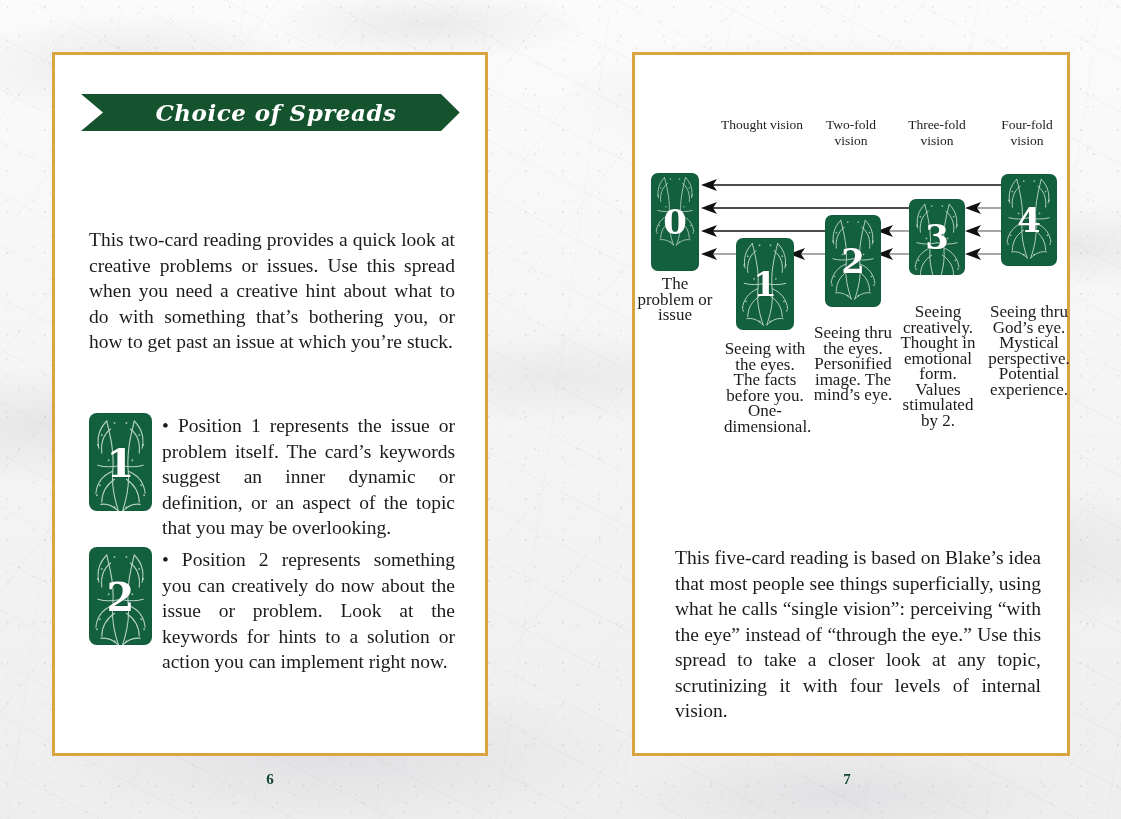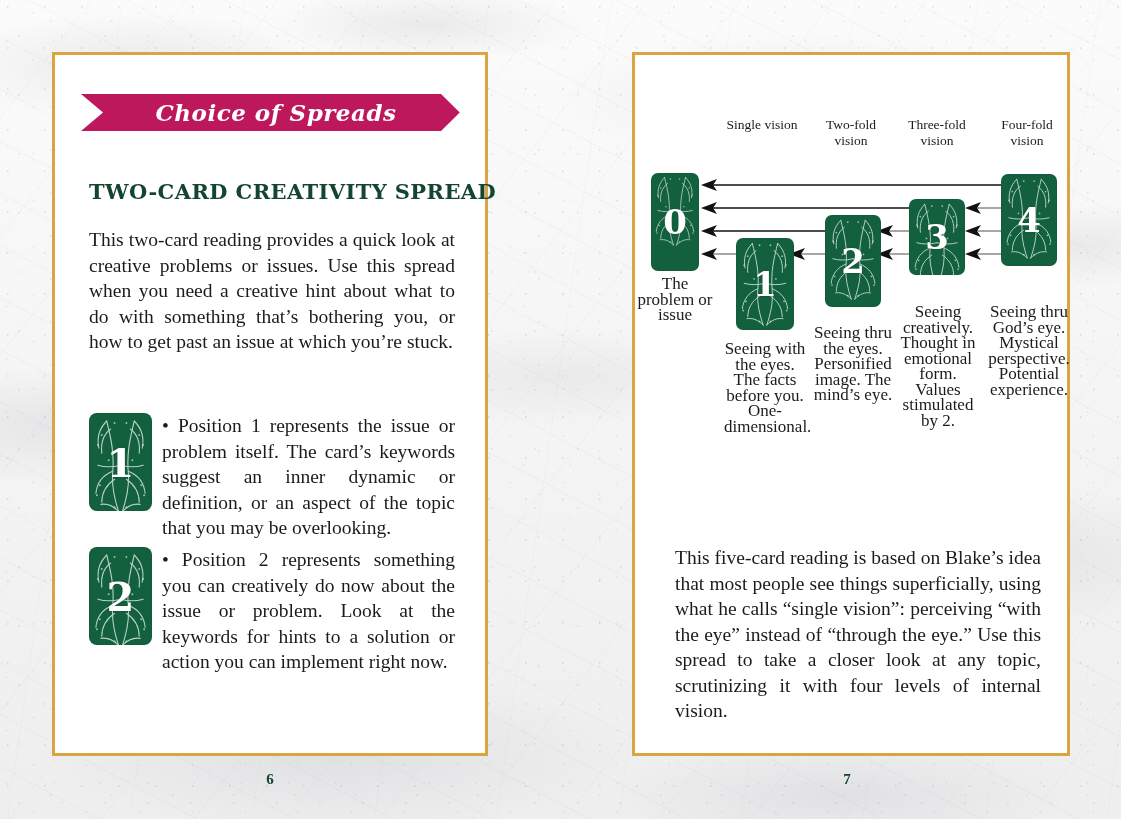--- a/index.html
+++ b/index.html
@@ -50,21 +50,21 @@
   .page-number{
     position:absolute;font-weight:bold;font-size:15px;color:#13452f;
     text-align:center;width:40px;
   }
   #pn-left{left:250px;top:771px;}
   #pn-right{left:827px;top:771px;}
 
   
   .banner{
     position:absolute;left:26px;top:39px;width:384px;height:37px;
-    background:#be185d;color:#ffffff;
+    background:#14532d;color:#ffffff;
     display:flex;align-items:center;justify-content:center;
     clip-path:polygon(0 0, 100% 0, 100% 100%, 0 100%, 22px 50%);
     text-align:right;
   }
   .banner-inner{
     position:absolute;inset:0;
     display:flex;align-items:center;justify-content:center;
     font-family:"DejaVu Serif", serif;
     font-style:italic;font-weight:bold;font-size:23px;
     letter-spacing:.5px;
@@ -180,21 +180,20 @@
   </defs>
 </svg>
 
 <div class="page" id="page-left">
 
   <div class="banner">
     <div class="banner-inner">Choice of Spreads</div>
     <div class="banner-notch-r"></div>
   </div>
 
-  <h2 class="section-head" id="head-left">TWO-CARD CREATIVITY SPREAD</h2>
 
   <p class="body" id="intro">This two-card reading provides a quick look at creative problems or issues. Use this spread when you need a creative hint about what to do with something that’s bothering you, or how to get past an issue at which you’re stuck.</p>
 
   <div class="bullet-row" id="bullet1">
     <div class="card bullet-card">
       <svg class="foliage" viewBox="0 0 64 102" preserveAspectRatio="none">
         <use href="#foliage-art" transform="translate(0,2) scale(1,1.02)"></use>
       </svg>
       <div class="num">1</div>
     </div>
@@ -211,21 +210,21 @@
     <div class="bullet-text">• Position 2 represents something you can creatively do now about the issue or problem. Look at the keywords for hints to a solution or action you can implement right now.</div>
   </div>
 </div>
 
 <div class="page-number" id="pn-left">6</div>
 
 <div class="page" id="page-right">
 
   <div id="diagram">
 
-    <div class="vis-label" style="left:84px;top:62px">Single vision</div>
+    <div class="vis-label" style="left:84px;top:62px">Thought vision</div>
     <div class="vis-label" style="left:173px;top:62px">Two-fold vision</div>
     <div class="vis-label" style="left:259px;top:62px">Three-fold vision</div>
     <div class="vis-label" style="left:349px;top:62px">Four-fold vision</div>
 
     <svg class="arrows" viewBox="0 0 438 420">
       <g stroke="#111111" stroke-width="1.6" fill="none">
         <line x1="418" y1="130" x2="72" y2="130"></line>
         <line x1="328" y1="153" x2="72" y2="153"></line>
         <line x1="240" y1="176" x2="72" y2="176"></line>
       </g>

